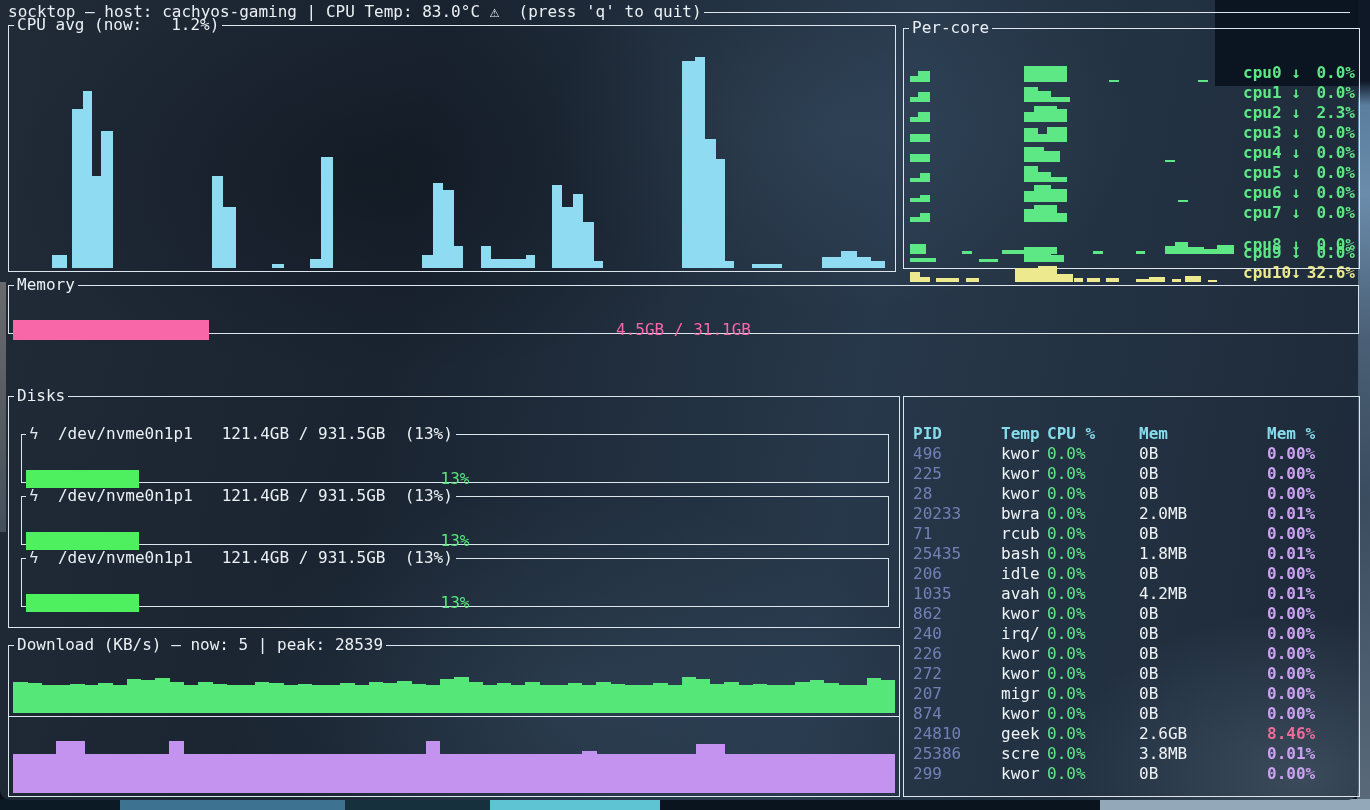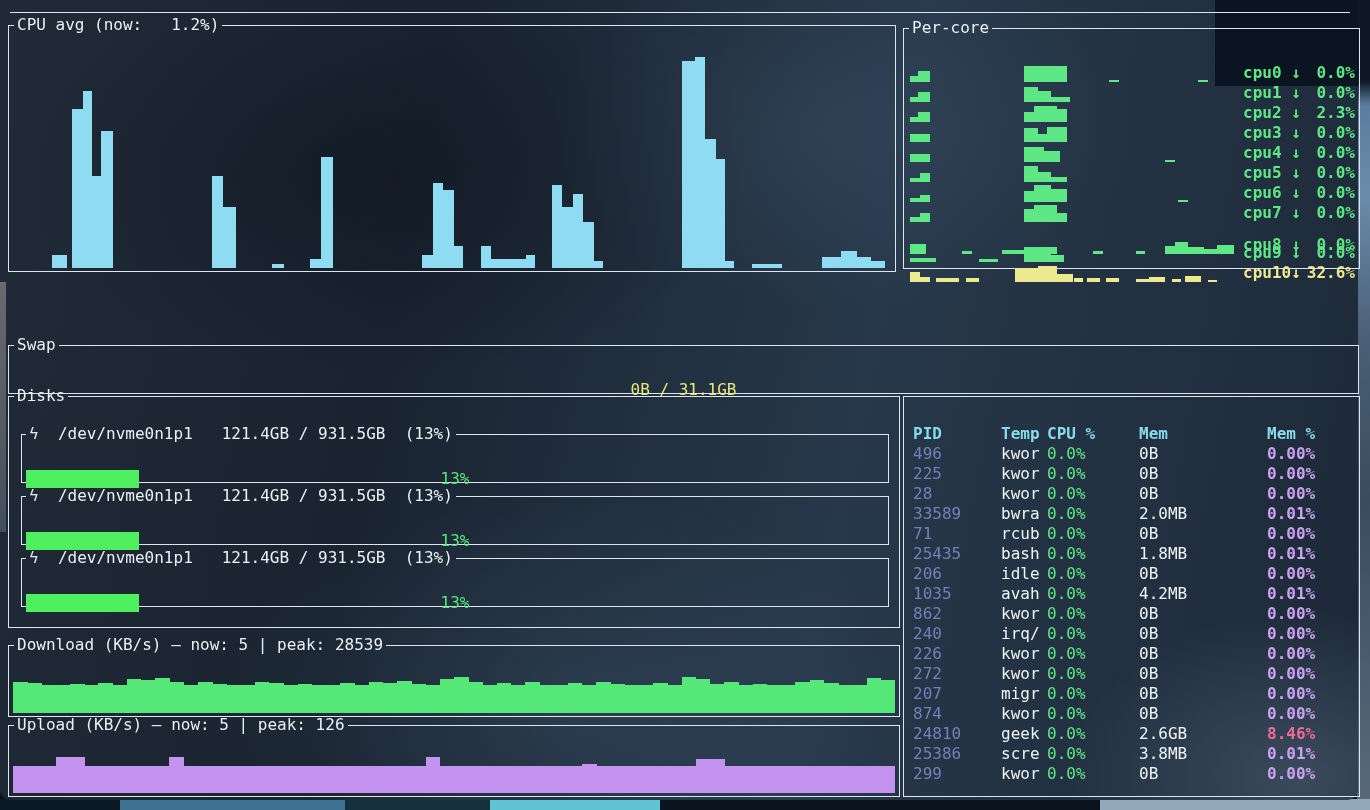--- a/index.html
+++ b/index.html
@@ -89,20 +89,21 @@
   <div style="width:170px;background:#5ec4d4"></div>
   <div style="width:440px;background:#0a141e"></div>
   <div style="flex:1;background:#93a9ba"></div>
 </div>
 
 <div class="term">
   <div class="patch-topright"></div>
   <div class="patch-left"></div>
 
   <div class="titlebar">
+    <span class="tb-text">socktop — host: cachyos-gaming | CPU Temp: 83.0°C ⚠  (press 'q' to quit)</span>
     <span class="tb-line"></span>
   </div>
 
   <fieldset class="panel" style="left:8px;top:16px;width:886px;height:254px">
     <legend>CPU avg (now:   1.2%)</legend>
     <div class="chart" id="cpu-chart">
         <div class="vbar" style="left: 4.3%; width: 1.8%; height: 6%;"></div>
         <div class="vbar" style="left: 6.6%; width: 1.3%; height: 73%;"></div>
         <div class="vbar" style="left: 7.9%; width: 1%; height: 81%;"></div>
         <div class="vbar" style="left: 8.9%; width: 1%; height: 42%;"></div>
@@ -294,25 +295,26 @@
             <div class="sbar yellow" style="left: 91%; width: 3%; height: 12%;"></div>
           </div>
           <div class="core-label warn">
             <span class="core-name">cpu10↓</span>
             <span class="core-val">32.6%</span>
           </div>
         </div>
       </div>
   </fieldset>
 
-
-  <fieldset class="panel" style="left:8px;top:336px;width:1349px;height:56px">
-    <legend>Swap</legend>
-    <div class="husage" id="swap-usage">0B / 31.1GB</div>
+  <fieldset class="panel" style="left:8px;top:276px;width:1349px;height:56px">
+    <legend>Memory</legend>
+    <div class="hfill" id="mem-fill" style="width: 14.5%;"></div>
+    <div class="husage" id="mem-usage">4.5GB / 31.1GB</div>
   </fieldset>
+
 
   <fieldset class="panel" style="left:8px;top:387px;width:890px;height:239px">
     <legend>Disks</legend>
     <div id="disk-list">
         <fieldset class="sub">
           <legend class=""><span class="bolt">ϟ</span><span class="" style="white-space: pre;">  /dev/nvme0n1p1   121.4GB / 931.5GB  (13%)</span></legend>
           <div class="hfill" style="width: 13%;"></div>
           <div class="husage">13%</div>
         </fieldset>
         <fieldset class="sub">
@@ -390,21 +392,20 @@
         <div class="netbar dl" style="left: 90.3226%; width: 1.6629%; height: 85%;"></div>
         <div class="netbar dl" style="left: 91.9355%; width: 1.6629%; height: 78%;"></div>
         <div class="netbar dl" style="left: 93.5484%; width: 1.6629%; height: 72%;"></div>
         <div class="netbar dl" style="left: 95.1613%; width: 1.6629%; height: 72%;"></div>
         <div class="netbar dl" style="left: 96.7742%; width: 1.6629%; height: 90%;"></div>
         <div class="netbar dl" style="left: 98.3871%; width: 1.6629%; height: 85%;"></div>
       </div>
   </fieldset>
 
   <fieldset class="panel" style="left:8px;top:716px;width:890px;height:79px">
-    <legend>Upload (KB/s) — now: 5 | peak: 126</legend>
     <div class="netchart" id="ul-chart">
         <div class="netbar ul" style="left: 0%; width: 1.6629%; height: 70%;"></div>
         <div class="netbar ul" style="left: 1.6129%; width: 1.6629%; height: 70%;"></div>
         <div class="netbar ul" style="left: 3.22581%; width: 1.6629%; height: 70%;"></div>
         <div class="netbar ul" style="left: 4.83871%; width: 1.6629%; height: 92%;"></div>
         <div class="netbar ul" style="left: 6.45161%; width: 1.6629%; height: 92%;"></div>
         <div class="netbar ul" style="left: 8.06452%; width: 1.6629%; height: 70%;"></div>
         <div class="netbar ul" style="left: 9.67742%; width: 1.6629%; height: 70%;"></div>
         <div class="netbar ul" style="left: 11.2903%; width: 1.6629%; height: 70%;"></div>
         <div class="netbar ul" style="left: 12.9032%; width: 1.6629%; height: 70%;"></div>
@@ -488,21 +489,21 @@
           <span class="c-mempct">0.00%</span>
         </div>
         <div class="proc-row">
           <span class="c-pid">28</span>
           <span class="c-name">kwor</span>
           <span class="c-cpu">0.0%</span>
           <span class="c-mem">0B</span>
           <span class="c-mempct">0.00%</span>
         </div>
         <div class="proc-row">
-          <span class="c-pid">33589</span>
+          <span class="c-pid">20233</span>
           <span class="c-name">bwra</span>
           <span class="c-cpu">0.0%</span>
           <span class="c-mem">2.0MB</span>
           <span class="c-mempct">0.01%</span>
         </div>
         <div class="proc-row">
           <span class="c-pid">71</span>
           <span class="c-name">rcub</span>
           <span class="c-cpu">0.0%</span>
           <span class="c-mem">0B</span>

